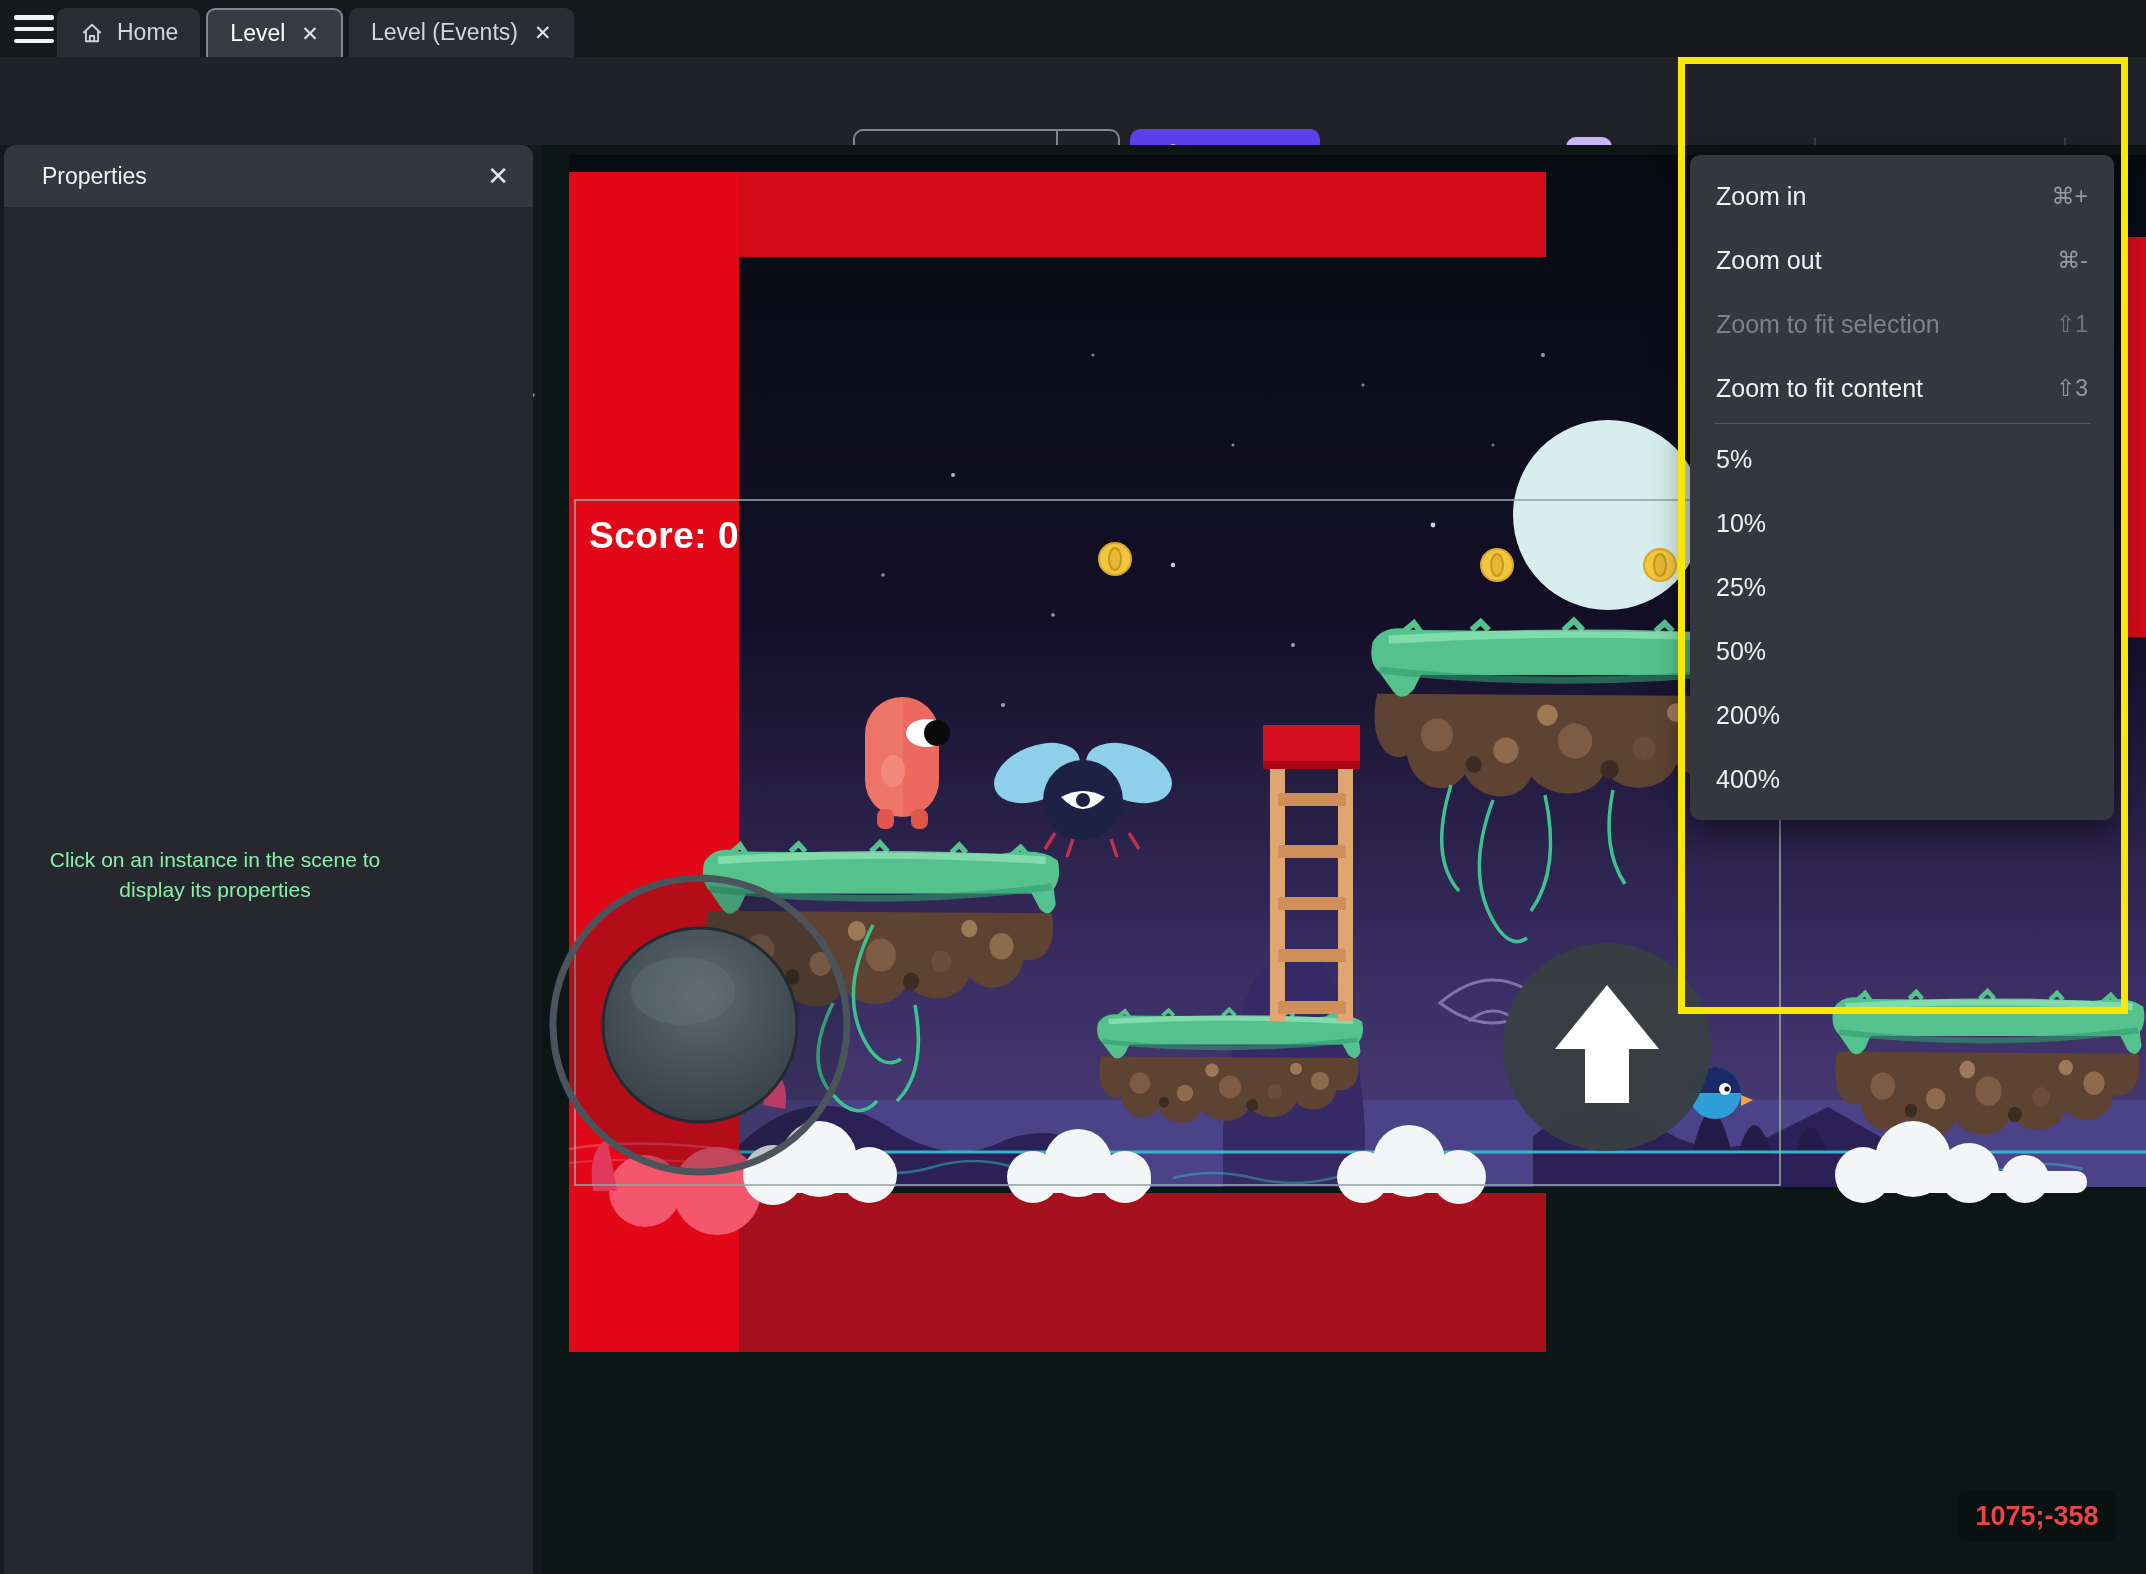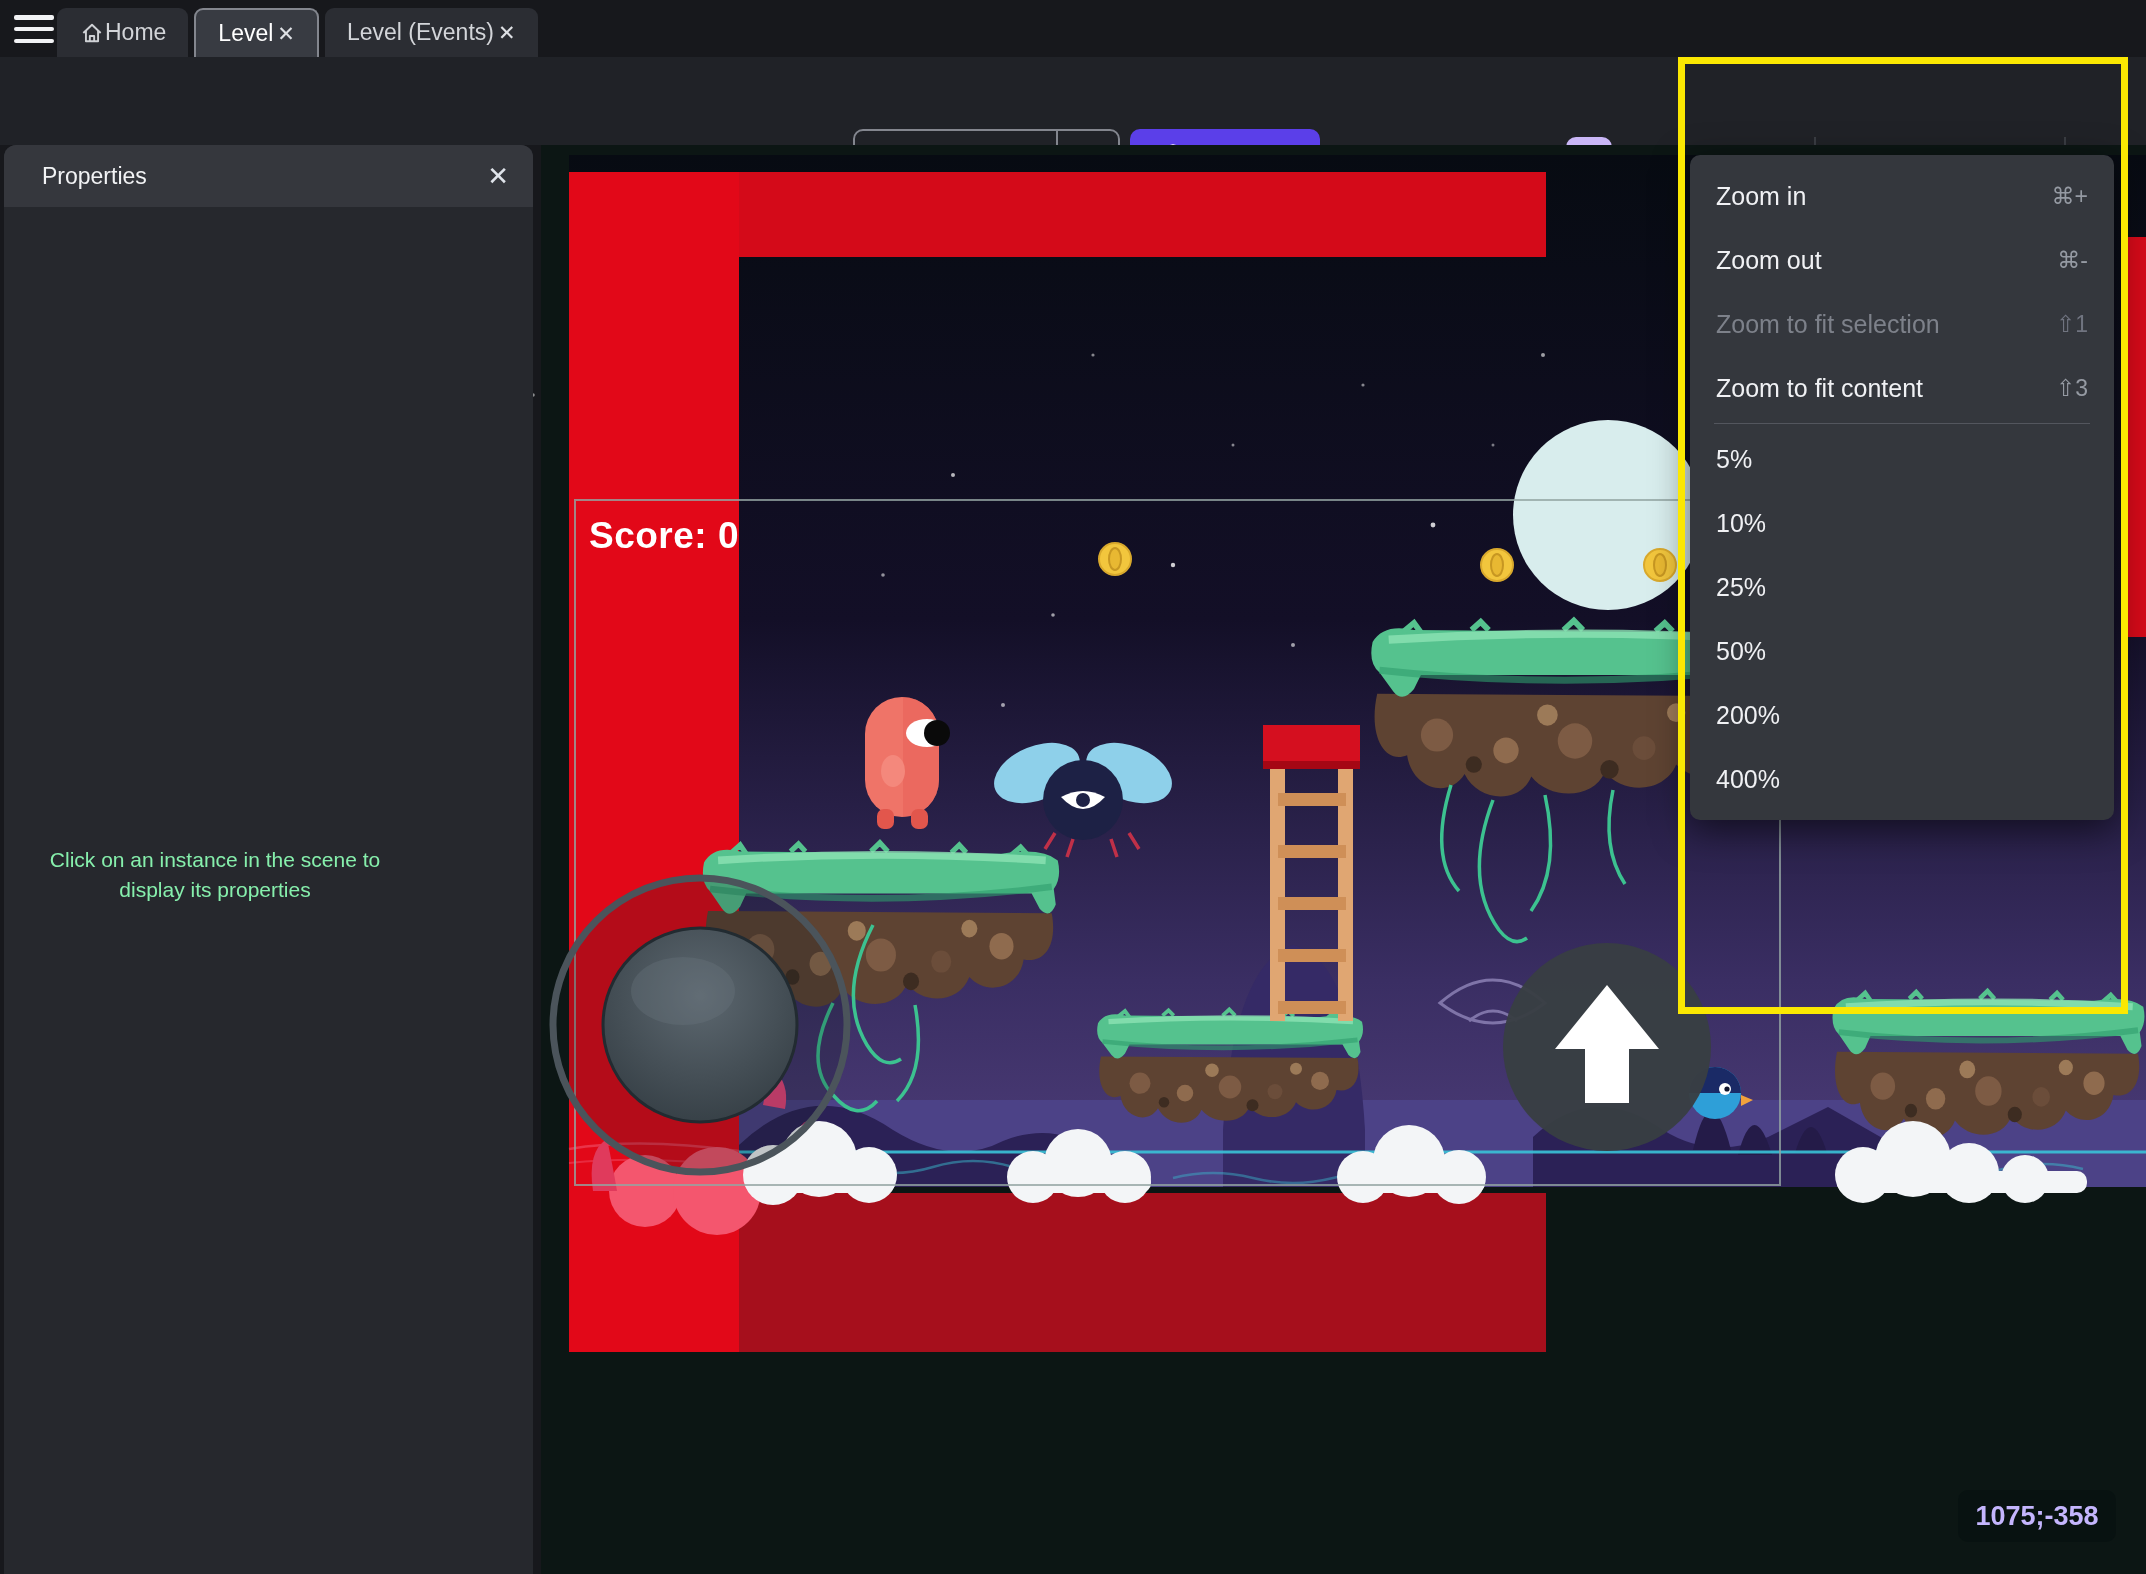--- a/index.html
+++ b/index.html
@@ -4,21 +4,21 @@
 <style>
   html,body{margin:0;padding:0;background:#17181c;}
   body{font-family:"Liberation Sans","DejaVu Sans",sans-serif;-webkit-font-smoothing:antialiased;}
   .stage{position:relative;width:2146px;height:1574px;background:#17181c;overflow:hidden;}
 
   
   .topbar{position:absolute;left:0;top:0;width:2146px;height:57px;background:#17181c;display:flex;align-items:flex-end;}
   .hamburger{position:absolute;left:14px;top:12px;width:40px;height:34px;display:flex;flex-direction:column;justify-content:space-between;padding:3px 0;box-sizing:border-box;cursor:pointer;}
   .hamburger span{display:block;height:4.5px;border-radius:2px;background:#f2f3f5;}
   .tabs{display:flex;margin-left:57px;height:49px;gap:6px;}
-  .tab{display:flex;align-items:center;padding:0 22px;background:#2b2d33;border-radius:9px 9px 0 0;color:#d3d5d9;font-size:23px;height:49px;box-sizing:border-box;}
+  .tab{display:flex;align-items:center;gap:12px;padding:0 22px;background:#2b2d33;border-radius:9px 9px 0 0;color:#d3d5d9;font-size:23px;height:49px;box-sizing:border-box;}
   .tab.active{background:#383b42;border:2px solid #83868e;border-bottom:none;color:#ffffff;}
   .tab .tab-close{font-size:21px;color:#dfe1e5;margin-left:4px;}
   .tab svg{display:block;}
 
   
   .toolbar{position:absolute;left:0;top:57px;width:2146px;height:88px;background:#202227;}
   .icon-btn{position:absolute;width:36px;height:36px;top:85px;color:#e8eaee;display:flex;align-items:center;justify-content:center;}
   .icon-btn.dim{color:#63666d;}
   .icon-btn svg{display:block;}
   .tool-sep{position:absolute;top:80px;width:2px;height:46px;background:#3a3d43;}
@@ -31,21 +31,21 @@
   
   .panel{position:absolute;left:4px;top:145px;width:529px;bottom:0;background:#26282d;border-radius:12px 12px 0 0;}
   .panel-header{height:62px;background:#35373d;border-radius:12px 12px 0 0;display:flex;align-items:center;justify-content:space-between;padding:0 24px 0 26px;box-sizing:border-box;}
   .panel-title{color:#f2f3f5;font-size:23px;margin-left:12px;}
   .panel-close{color:#dfe3ea;font-size:26px;cursor:pointer;line-height:1;}
   .panel-message{position:absolute;left:36px;top:700px;width:350px;text-align:center;color:#86efac;font-size:21px;line-height:1.45;}
 
   
   .canvas{position:absolute;left:533px;top:145px;width:1613px;height:1429px;background:#0c1614;}
   .score{position:absolute;left:56px;top:370px;color:#ffffff;font-size:37px;font-weight:bold;letter-spacing:.5px;}
-  .coords-chip{position:absolute;left:1958px;top:1490px;width:158px;height:52px;background:rgba(8,18,17,.9);border-radius:10px;display:flex;align-items:center;justify-content:center;color:#c4b5fd;font-size:27px;font-weight:bold;}
+  .coords-chip{position:absolute;left:1958px;top:1490px;width:158px;height:52px;background:rgba(8,18,17,.9);border-radius:10px;display:flex;align-items:center;justify-content:center;color:#ef4444;font-size:27px;font-weight:bold;}
 
   
   .zoom-menu{position:absolute;left:1690px;top:155px;width:424px;background:#34373d;border-radius:10px;box-shadow:0 10px 36px rgba(0,0,0,.55);padding:9px 0;z-index:40;}
   .menu-item{display:flex;justify-content:space-between;align-items:center;height:64px;padding:0 26px;font-size:25px;color:#f0f1f4;cursor:pointer;}
   .menu-item .shortcut{color:#959aa3;font-size:23px;}
   .menu-item.disabled{color:#7d818a;}
   .menu-item.disabled .shortcut{color:#707480;}
   .menu-divider{height:1px;background:#53565e;margin:3px 24px;}
   .highlight-box{position:absolute;left:1678px;top:57px;width:450px;height:957px;border:7px solid #fbe802;box-sizing:border-box;z-index:50;pointer-events:none;}
 </style>

